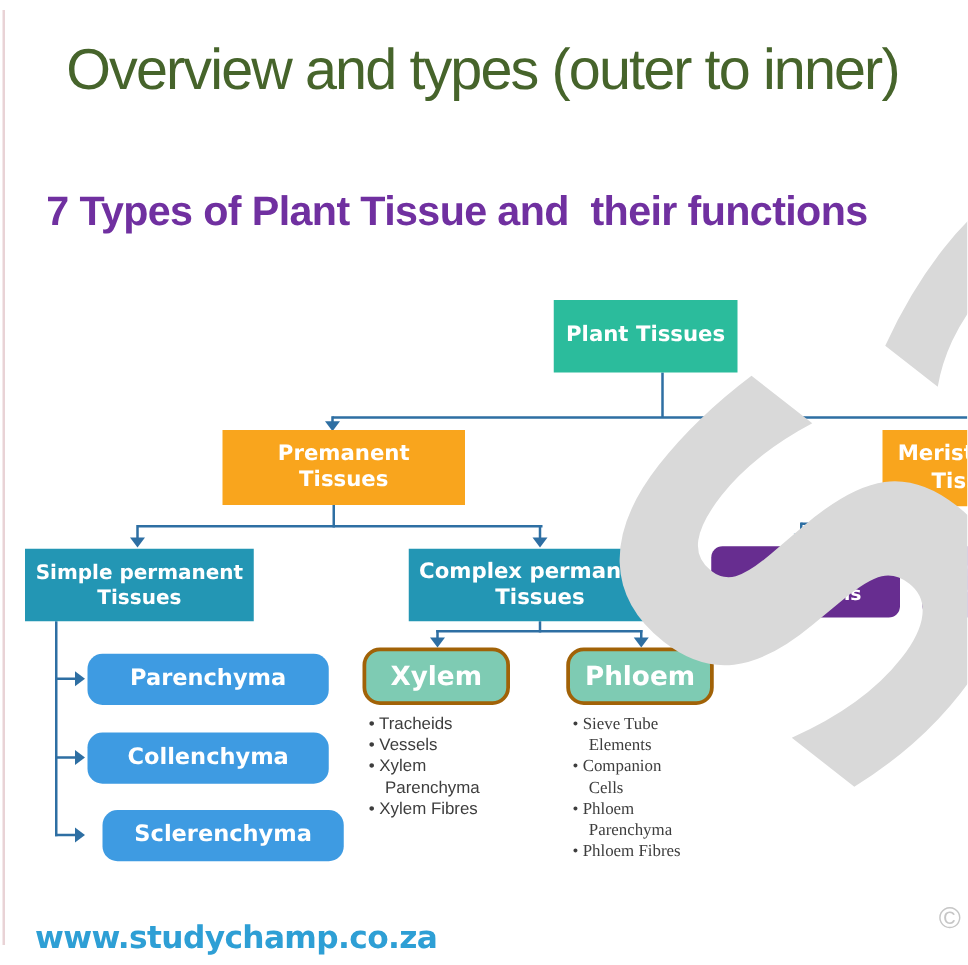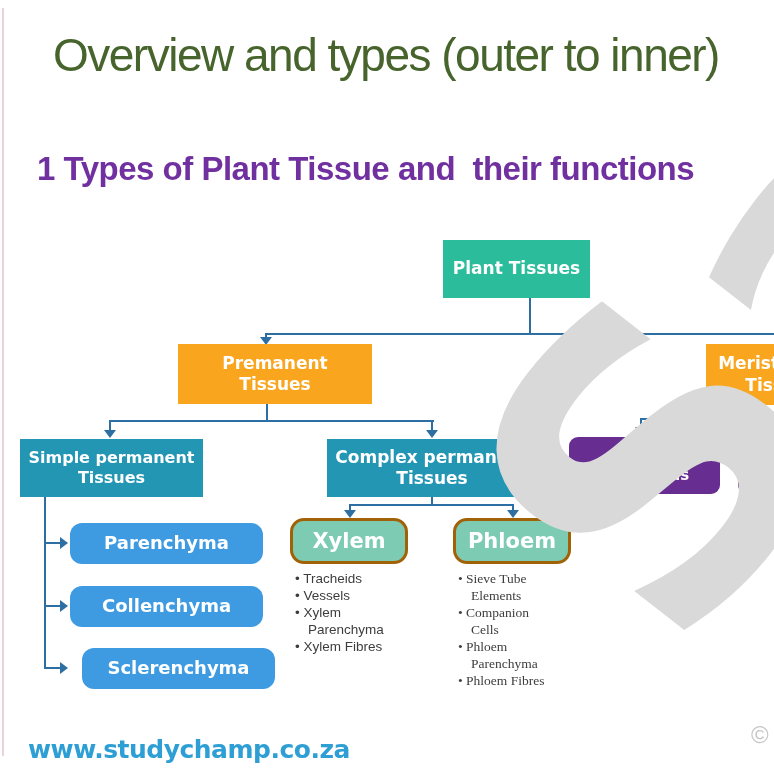--- a/index.html
+++ b/index.html
@@ -58,21 +58,21 @@
              font-family:"DejaVu Sans",sans-serif;}
   .copyright{position:absolute;left:751px;top:721px;font-size:24px;color:#c6c6c6;z-index:11;}
 </style>
 </head>
 <body>
 
 <div class="page">
   <div class="left-rule"></div>
 
   <div class="title">Overview and types (outer to inner)</div>
-  <div class="subtitle">1 Types of Plant Tissue and  their functions</div>
+  <div class="subtitle">7 Types of Plant Tissue and  their functions</div>
 
   <div class="line" style="left:529px;top:298px;width:2px;height:36px;"></div>
   <div class="line" style="left:266px;top:333px;width:508px;height:2px;"></div>
   <div class="line" style="left:265px;top:333px;width:2px;height:6px;"></div>
   <div class="arr-d" style="left:260px;top:337px;"></div>
 
   <div class="line" style="left:266px;top:404px;width:2px;height:18px;"></div>
   <div class="line" style="left:110px;top:420px;width:324px;height:2px;"></div>
   <div class="line" style="left:109px;top:420px;width:2px;height:11px;"></div>
   <div class="arr-d" style="left:104px;top:430px;"></div>

